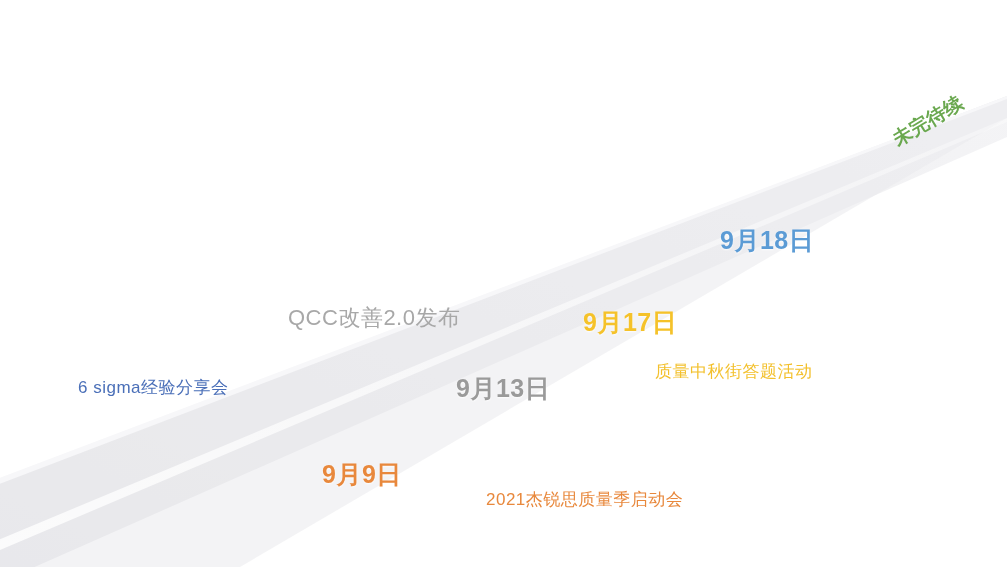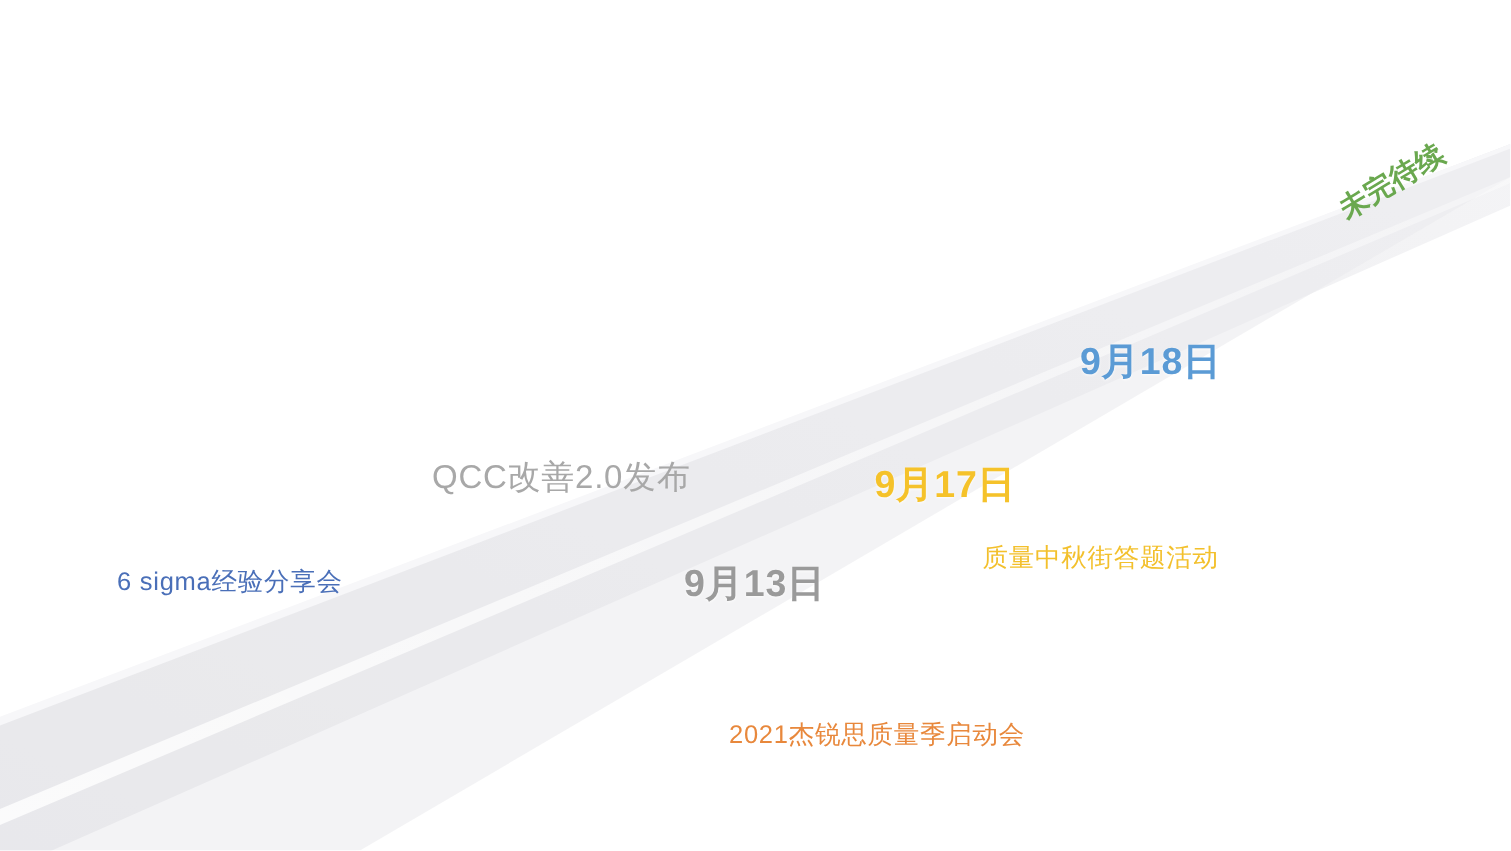--- a/index.html
+++ b/index.html
@@ -42,21 +42,21 @@
     font-size: 16px;
     font-weight: bold;
     line-height: 1.75;
   }
 
   
   #date-0903 { left: 197px; top: 512px; }
   #event-6sigma { left: 78px; top: 376px; font-size: 17px; text-align: right; }
 
   #date-0909 { left: 322px; top: 458px; }
-  #event-2021 { left: 486px; top: 478px; }
+  #event-2021 { left: 486px; top: 488px; }
 
   #date-0913 { left: 456px; top: 372px; }
   #event-qcc { left: 288px; top: 303px; font-size: 22px; font-weight: normal; text-align: right; }
 
   #date-0917 { left: 583px; top: 306px; }
   #event-midautumn { left: 655px; top: 360px; }
 
   #date-0918 { left: 720px; top: 224px; text-align: right; }
   #event-pk { left: 836px; top: 254px; }
 
@@ -91,20 +91,21 @@
 
     <polygon points="-40,600 -40,497 1007,96 1007,118 240,567" fill="#eaeaec" opacity="0.55"></polygon>
 
     <polygon points="-40,567 -40,556 1007,118 1007,122" fill="url(#laneGrad)"></polygon>
 
     <polygon points="-40,499 -40,493 1007,96 1007,99" fill="#f7f7f9"></polygon>
   </svg>
 
   <div class="milestone event-label" id="event-6sigma" style="color:#4a6fb8">6 sigma经验分享会</div>
 
+  <div class="milestone date-label" id="date-0909" style="color:#e8883c">9月9日</div>
   <div class="milestone event-label" id="event-2021" style="color:#e8883c">2021杰锐思质量季启动会</div>
 
   <div class="milestone date-label" id="date-0913" style="color:#9a9a9a">9月13日</div>
   <div class="milestone event-label" id="event-qcc" style="color:#a8a8a8">QCC改善2.0发布</div>
 
   <div class="milestone date-label" id="date-0917" style="color:#f5c22a">9月17日</div>
   <div class="milestone event-label" id="event-midautumn" style="color:#f3c02c">质量中秋街答题活动</div>
 
   <div class="milestone date-label" id="date-0918" style="color:#5b9bd5">9月18日</div>
 

